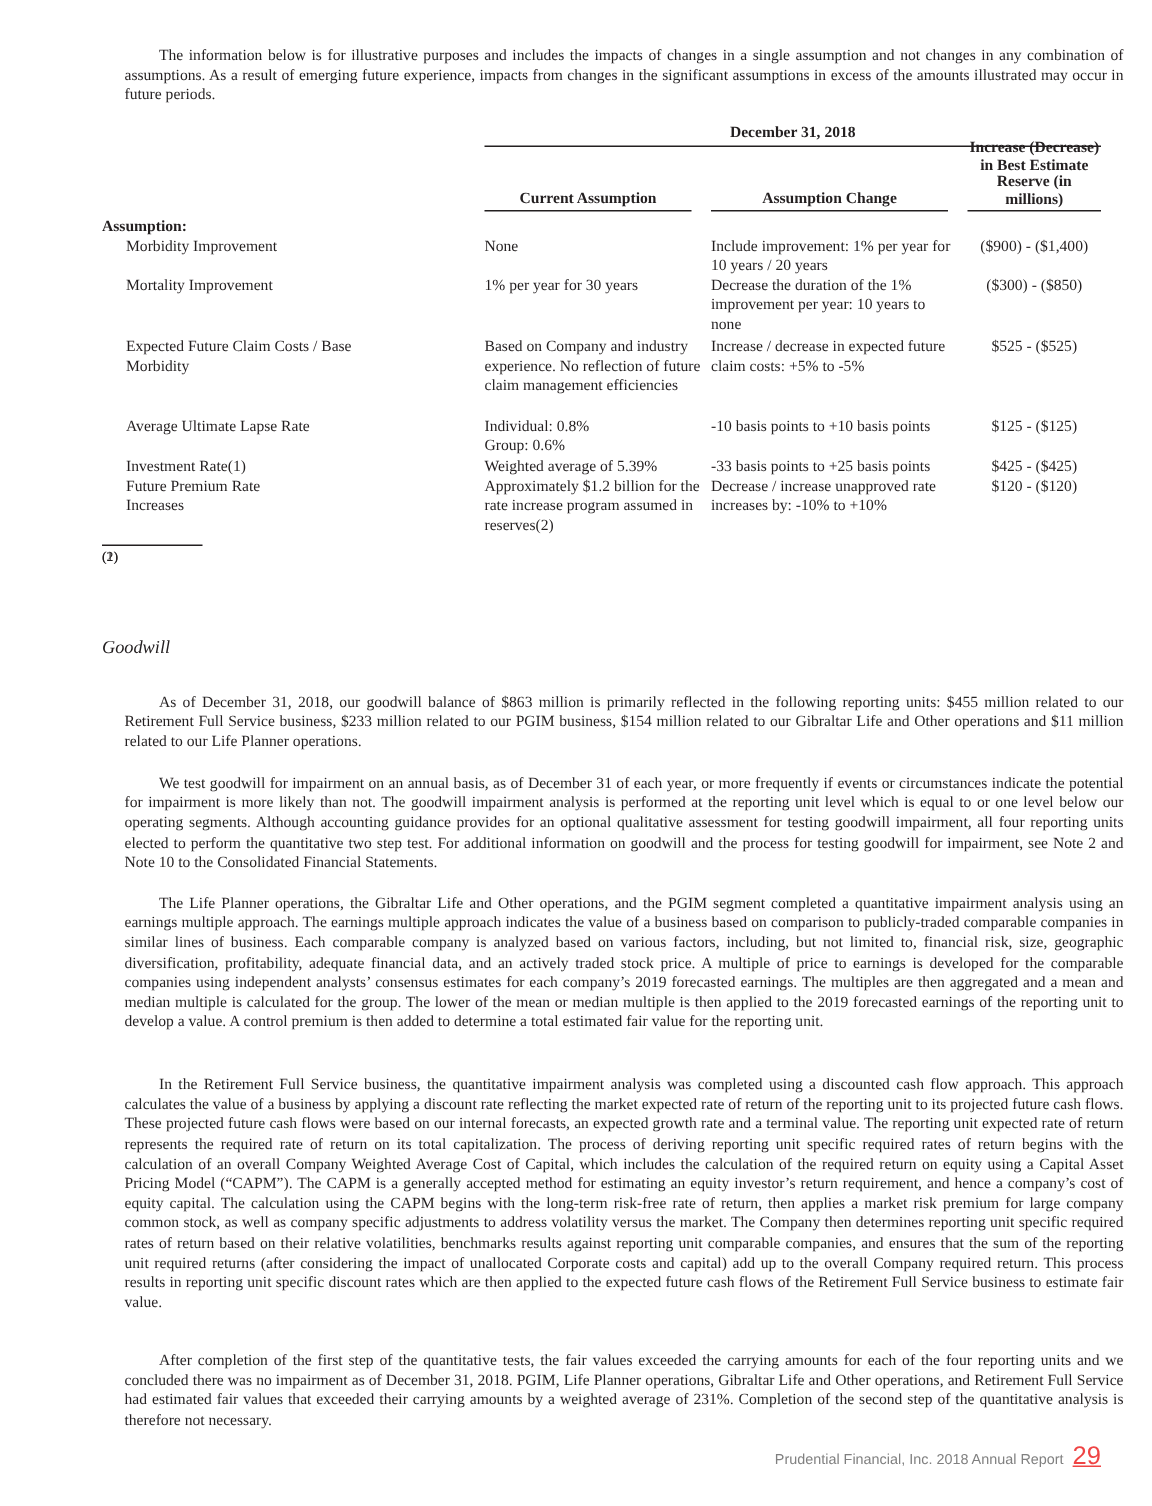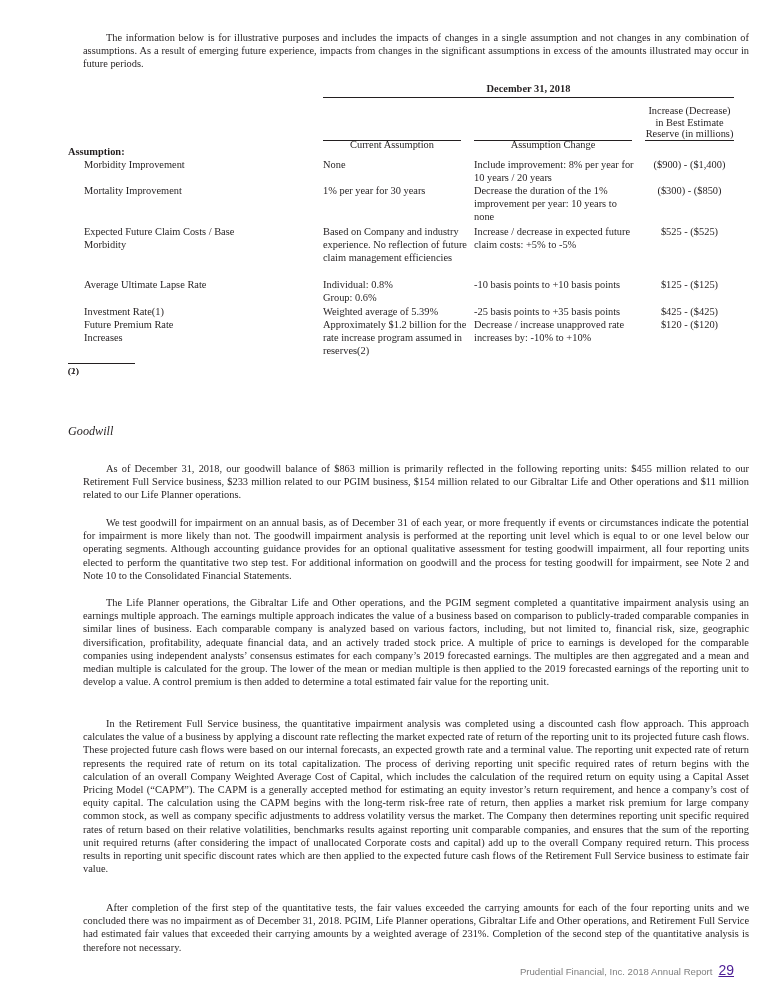--- a/index.html
+++ b/index.html
@@ -10,21 +10,21 @@
     font-size: 10.4px;
     line-height: 13.2px;
   }
   p.body { margin: 15px; text-align: justify; text-indent: 23px; }
   .intro { position: absolute; left: 68px; top: 16px; width: 666px; }
 
   
   .tbl { position: absolute; left: 68px; top: 82px; width: 666px; }
   .date-head { position: absolute; left: 255px; width: 411px; top: 0; text-align: center; font-weight: bold; }
   .date-rule { position: absolute; left: 255px; width: 411px; top: 15px; border-top: 1.6px solid #231f20; }
-  .col-head { position: absolute; font-weight: normal; text-align: center; line-height: 11.5px; margin-top: 12px; }
+  .col-head { position: absolute; font-weight: bold; text-align: center; line-height: 11.5px; }
   .col-rule { position: absolute; top: 58px; border-top: 1.6px solid #231f20; }
   .ch-cur { left: 255px; width: 138px; top: 45px; }
   .ch-chg { left: 406px; width: 158px; top: 45px; }
   .ch-inc { left: 577px; width: 89px; top: 11px; }
   .r-cur { left: 255px; width: 138px; }
   .r-chg { left: 406px; width: 158px; }
   .r-inc { left: 577px; width: 89px; }
 
   .section-label { position: absolute; left: 0; top: 63px; font-weight: bold; }
   .row { position: absolute; left: 0; width: 666px; }
@@ -35,21 +35,21 @@
 
   .fn-rule { position: absolute; left: 68px; top: 363px; width: 67px; border-top: 0.8px solid #231f20; }
   .footnotes { position: absolute; left: 68px; top: 366px; width: 666px; font-size: 9.2px; line-height: 11.6px; }
   .fn { position: relative; padding-left: 20px; }
   .fn .num { position: absolute; left: 0; top: 0; }
 
   .goodwill-title { position: absolute; left: 68px; top: 425px; font-weight: normal; font-style: italic; font-size: 12.2px; }
   .para { position: absolute; left: 68px; width: 666px; }
 
   .footer { position: absolute; right: 34px; top: 964px; font-family: "Liberation Sans", "DejaVu Sans", sans-serif; color: #808080; font-size: 9.6px; }
-  .footer .pg { color: #4c1d95; font-size: 14px; margin-left: 6px; text-decoration: underline; }
+  .footer .pg { color: #ef4444; font-size: 17px; margin-left: 6px; text-decoration: underline; }
 </style>
 </head>
 <body>
 
 <p class="body intro">The information below is for illustrative purposes and includes the impacts of changes in a single assumption and not changes in any combination of assumptions. As a result of emerging future experience, impacts from changes in the significant assumptions in excess of the amounts illustrated may occur in future periods.</p>
 
 <div class="tbl">
   <div class="date-head">December 31, 2018</div>
   <div class="date-rule"></div>
 
@@ -58,21 +58,21 @@
   <div class="col-head ch-inc">Increase (Decrease) in Best Estimate Reserve (in millions)</div>
   <div class="col-rule r-cur"></div>
   <div class="col-rule r-chg"></div>
   <div class="col-rule r-inc"></div>
 
   <div class="section-label">Assumption:</div>
 
   <div class="row" style="top:76px;">
     <div class="c0">Morbidity Improvement</div>
     <div class="c1">None</div>
-    <div class="c2" style="width:160px;">Include improvement: 8% per year for 10 years / 20 years</div>
+    <div class="c2" style="width:160px;">Include improvement: 1% per year for 10 years / 20 years</div>
     <div class="c3">($900) - ($1,400)</div>
   </div>
 
   <div class="row" style="top:102px;">
     <div class="c0">Mortality Improvement</div>
     <div class="c1">1% per year for 30 years</div>
     <div class="c2" style="width:152px;">Decrease the duration of the 1% improvement per year: 10 years to none</div>
     <div class="c3">($300) - ($850)</div>
   </div>
 
@@ -86,21 +86,21 @@
   <div class="row" style="top:196px;">
     <div class="c0">Average Ultimate Lapse Rate</div>
     <div class="c1" style="width:95px;">Individual: 0.8% Group: 0.6%</div>
     <div class="c2">-10 basis points to +10 basis points</div>
     <div class="c3">$125 - ($125)</div>
   </div>
 
   <div class="row" style="top:223px;">
     <div class="c0">Investment Rate(1)</div>
     <div class="c1">Weighted average of 5.39%</div>
-    <div class="c2">-25 basis points to +35 basis points</div>
+    <div class="c2">-33 basis points to +25 basis points</div>
     <div class="c3">$425 - ($425)</div>
   </div>
 
   <div class="row" style="top:236px;">
     <div class="c0" style="width:120px;">Future Premium Rate Increases</div>
     <div class="c1" style="width:150px;">Approximately $1.2 billion for the rate increase program assumed in reserves(2)</div>
     <div class="c2">Decrease / increase unapproved rate increases by: -10% to +10%</div>
     <div class="c3">$120 - ($120)</div>
   </div>
 </div>

